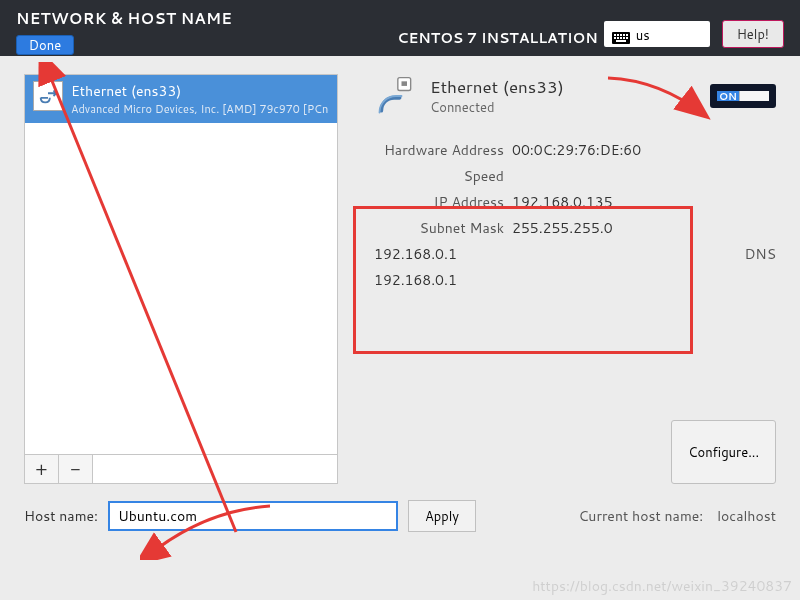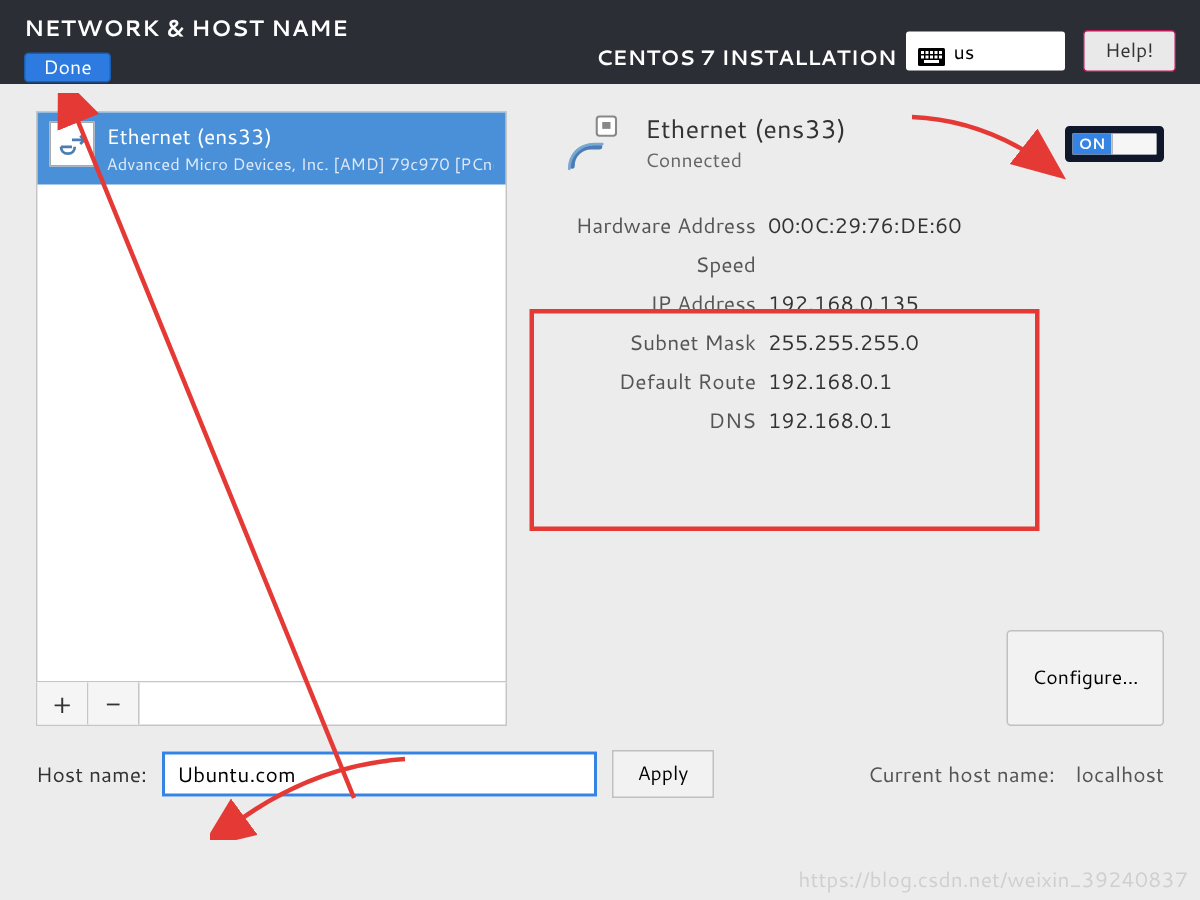--- a/index.html
+++ b/index.html
@@ -19,21 +19,21 @@
     .nic-list{flex:1;border:1px solid #c6c6c6;background:#fff}
     .nic-item{background:#4a90d9;color:#fff;padding:6px 8px;display:flex;gap:8px;align-items:flex-start}
     .nic-icon{width:30px;height:30px;background:#fff;border:1px solid #aaa;display:flex;align-items:center;justify-content:center;flex-shrink:0}
     .nic-icon svg{display:block}
     .nic-text{overflow:hidden}
     .nic-name{font-size:14px}
     .nic-desc{font-size:11px;color:#dfe9f5;white-space:nowrap;overflow:hidden}
     .list-btns{display:flex;border:1px solid #c6c6c6;border-top:none;background:#fff}
     .list-btn{width:34px;height:28px;border:none;border-right:1px solid #c6c6c6;background:#f5f5f5;font-size:18px;color:#333;cursor:pointer}
     .right-pane{flex:1;position:relative}
-    .toggle{position:absolute;right:0;top:10px;width:66px;height:24px;background:#fff;border:5px solid #0f172a;border-radius:3px;display:flex;cursor:pointer;overflow:hidden}
+    .toggle{position:absolute;right:0;top:10px;width:66px;height:24px;background:#fff;border:7px solid #0f172a;border-radius:3px;display:flex;cursor:pointer;overflow:hidden}
     .toggle-on{flex:1;background:#3584e4;color:#fff;font-size:10px;font-weight:600;display:flex;align-items:center;justify-content:center}
     .toggle-handle{width:30px;background:#f6f6f6;border-left:1px solid #b8b8b8}
     .nic-header{display:flex;gap:12px;align-items:flex-start;margin-bottom:22px}
     .nic-big-icon{width:44px;height:44px;display:flex;align-items:center;justify-content:center}
     .nic-big-icon svg{display:block}
     .nic-title{font-size:17px;color:#333}
     .nic-status{font-size:13px;color:#666}
     .info-grid{display:grid;grid-template-columns:130px 1fr;gap:6px 8px;font-size:14px;color:#333}
     .info-label{text-align:right;color:#555}
     .config-btn{position:absolute;right:0;bottom:0;background:#f2f2f2;border:1px solid #c0c0c0;padding:22px 16px;border-radius:3px;font-size:13px;cursor:pointer}
@@ -122,21 +122,20 @@
     </div>
     <div class="info-grid">
       <div class="info-label">Hardware Address</div>
       <div>00:0C:29:76:DE:60</div>
       <div class="info-label">Speed</div>
       <div></div>
       <div class="info-label">IP Address</div>
       <div>192.168.0.135</div>
       <div class="info-label">Subnet Mask</div>
       <div>255.255.255.0</div>
-      <div class="info-label">Default Route</div>
       <div>192.168.0.1</div>
       <div class="info-label">DNS</div>
       <div>192.168.0.1</div>
     </div>
     <button class="config-btn">Configure...</button>
   </div>
 </div>
 
 <div class="footer">
   <span>Host name:</span>

